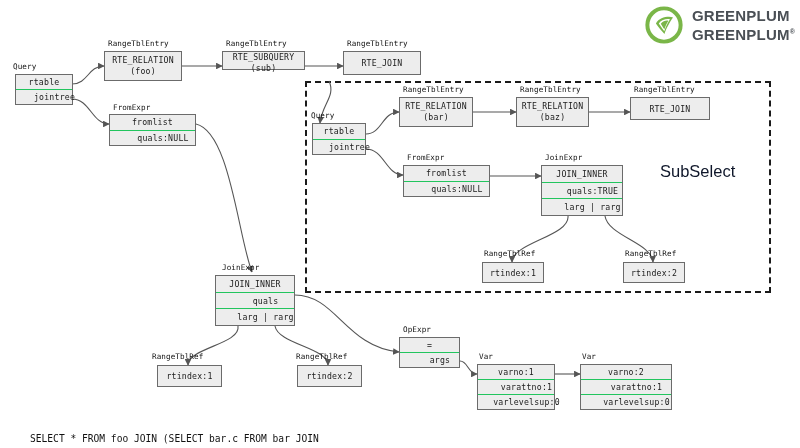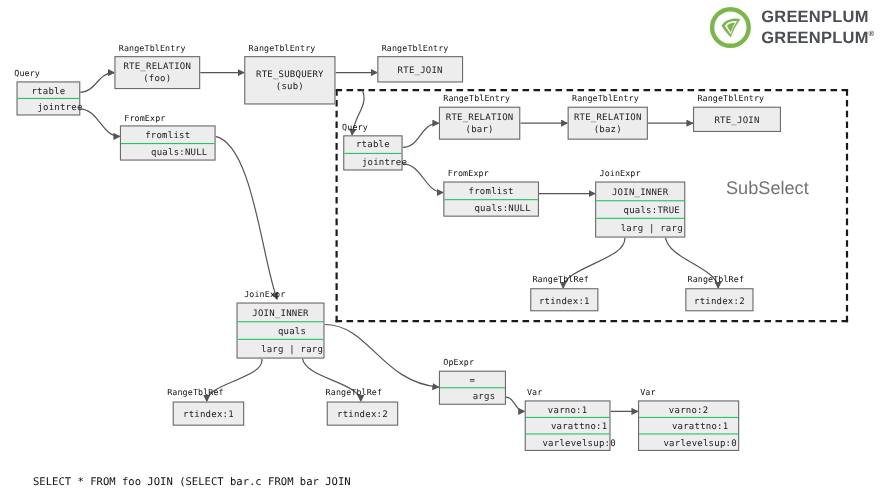--- a/index.html
+++ b/index.html
@@ -50,21 +50,21 @@
   .dashed-region {
     position: absolute;
     border: 2px dashed #1a1a1a;
     box-sizing: border-box;
     background: transparent;
   }
   .subselect-label {
     position: absolute;
     font-family: "Liberation Sans", sans-serif;
     font-size: 16.5px;
-    color: #737373;
+    color: #0f172a;
     white-space: nowrap;
   }
   
   .sql {
     position: absolute;
     font-family: "DejaVu Sans Mono", "Liberation Mono", monospace;
     font-size: 9.6px;
     line-height: 14px;
     color: #111;
     white-space: pre;
@@ -168,21 +168,21 @@
 
   <div class="caption" style="left:108px; top:39px;">RangeTblEntry</div>
   <div class="node" style="left:104px; top:51px; width:78px; height:30px;">
     <div class="row" style="border:none; flex-direction:column; line-height:11px;">
       <span>RTE_RELATION</span>
       <span>(foo)</span>
     </div>
   </div>
 
   <div class="caption" style="left:226px; top:39px;">RangeTblEntry</div>
-  <div class="node" style="left:222px; top:51px; width:83px; height:44px;">
+  <div class="node" style="left:222px; top:51px; width:83px; height:19px;">
     <div class="row" style="border:none; flex-direction:column; line-height:11px;">
       <span>RTE_SUBQUERY</span>
       <span>(sub)</span>
     </div>
   </div>
 
   <div class="caption" style="left:347px; top:39px;">RangeTblEntry</div>
   <div class="node" style="left:343px; top:51px; width:78px; height:24px;">
     <div class="row">RTE_JOIN</div>
   </div>

